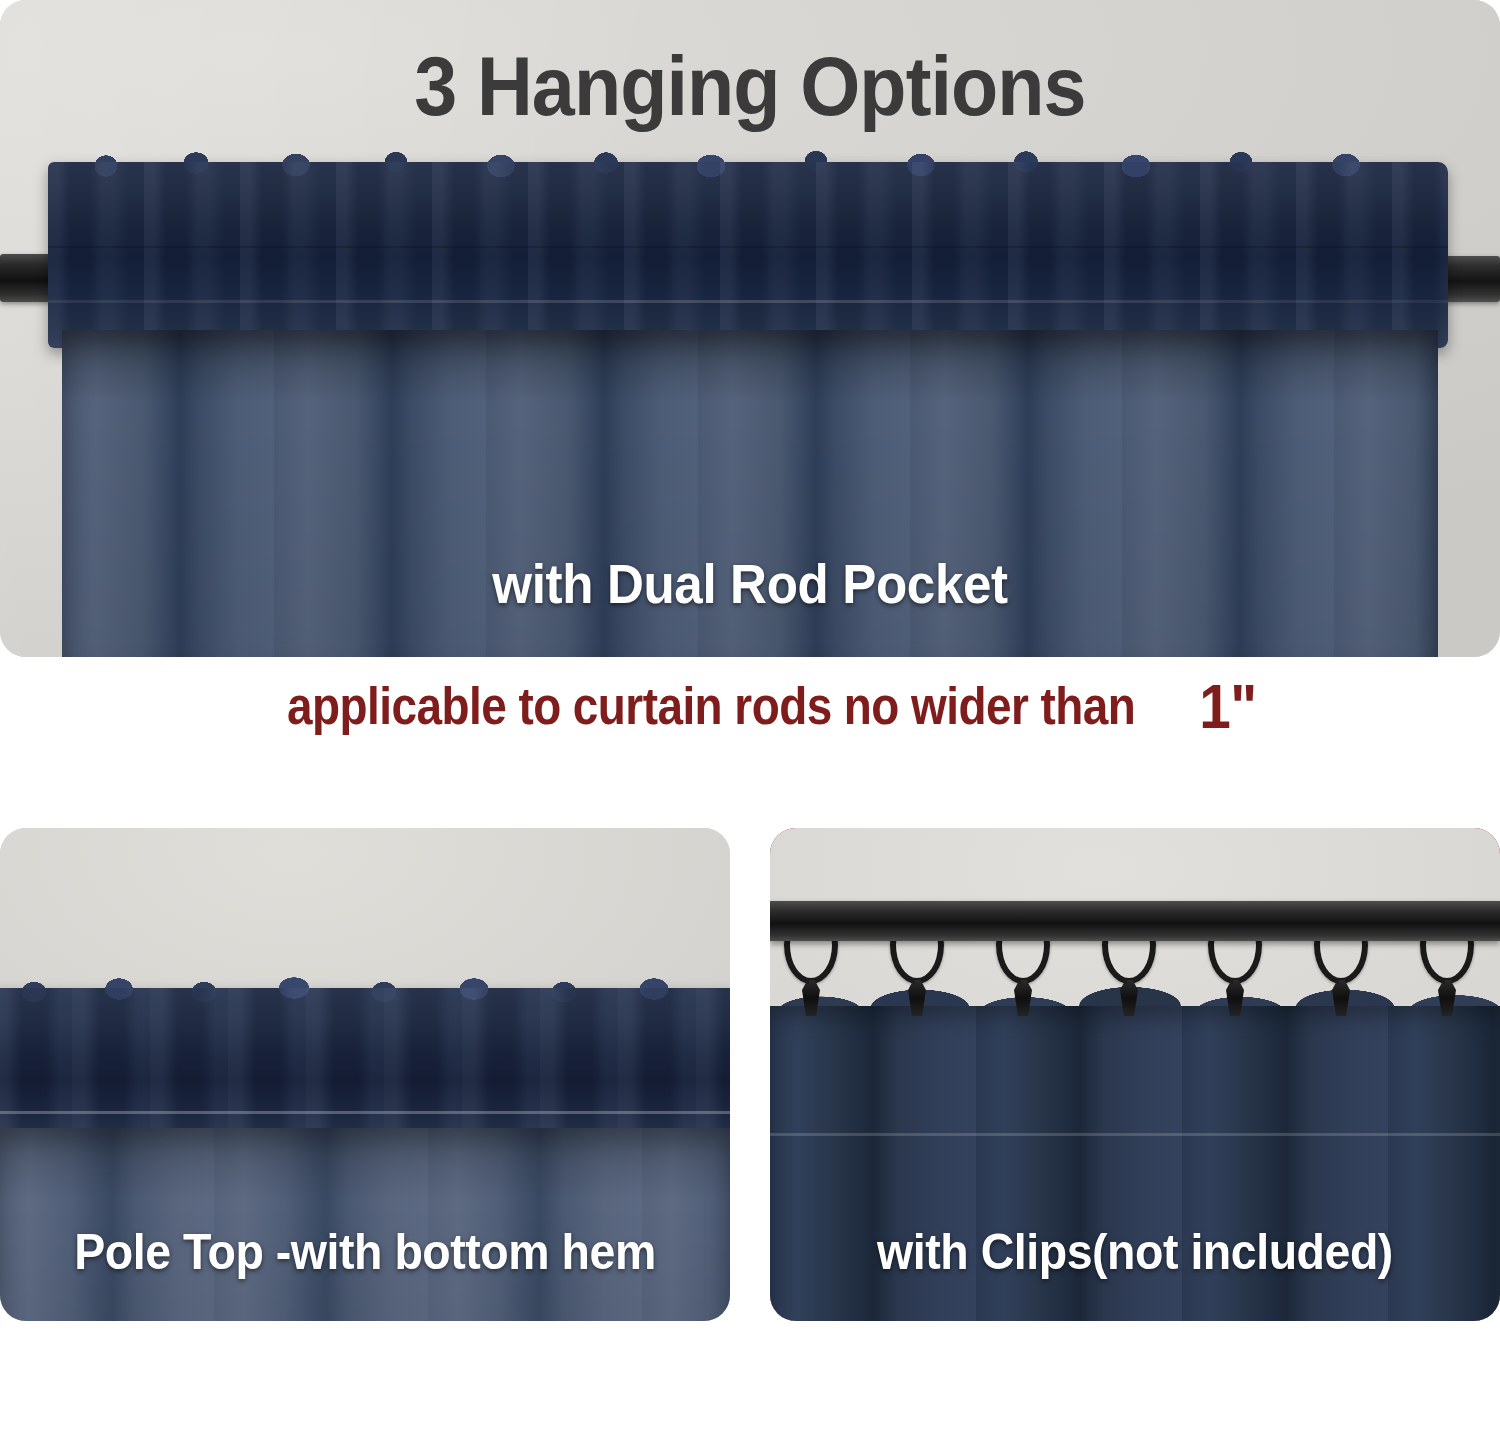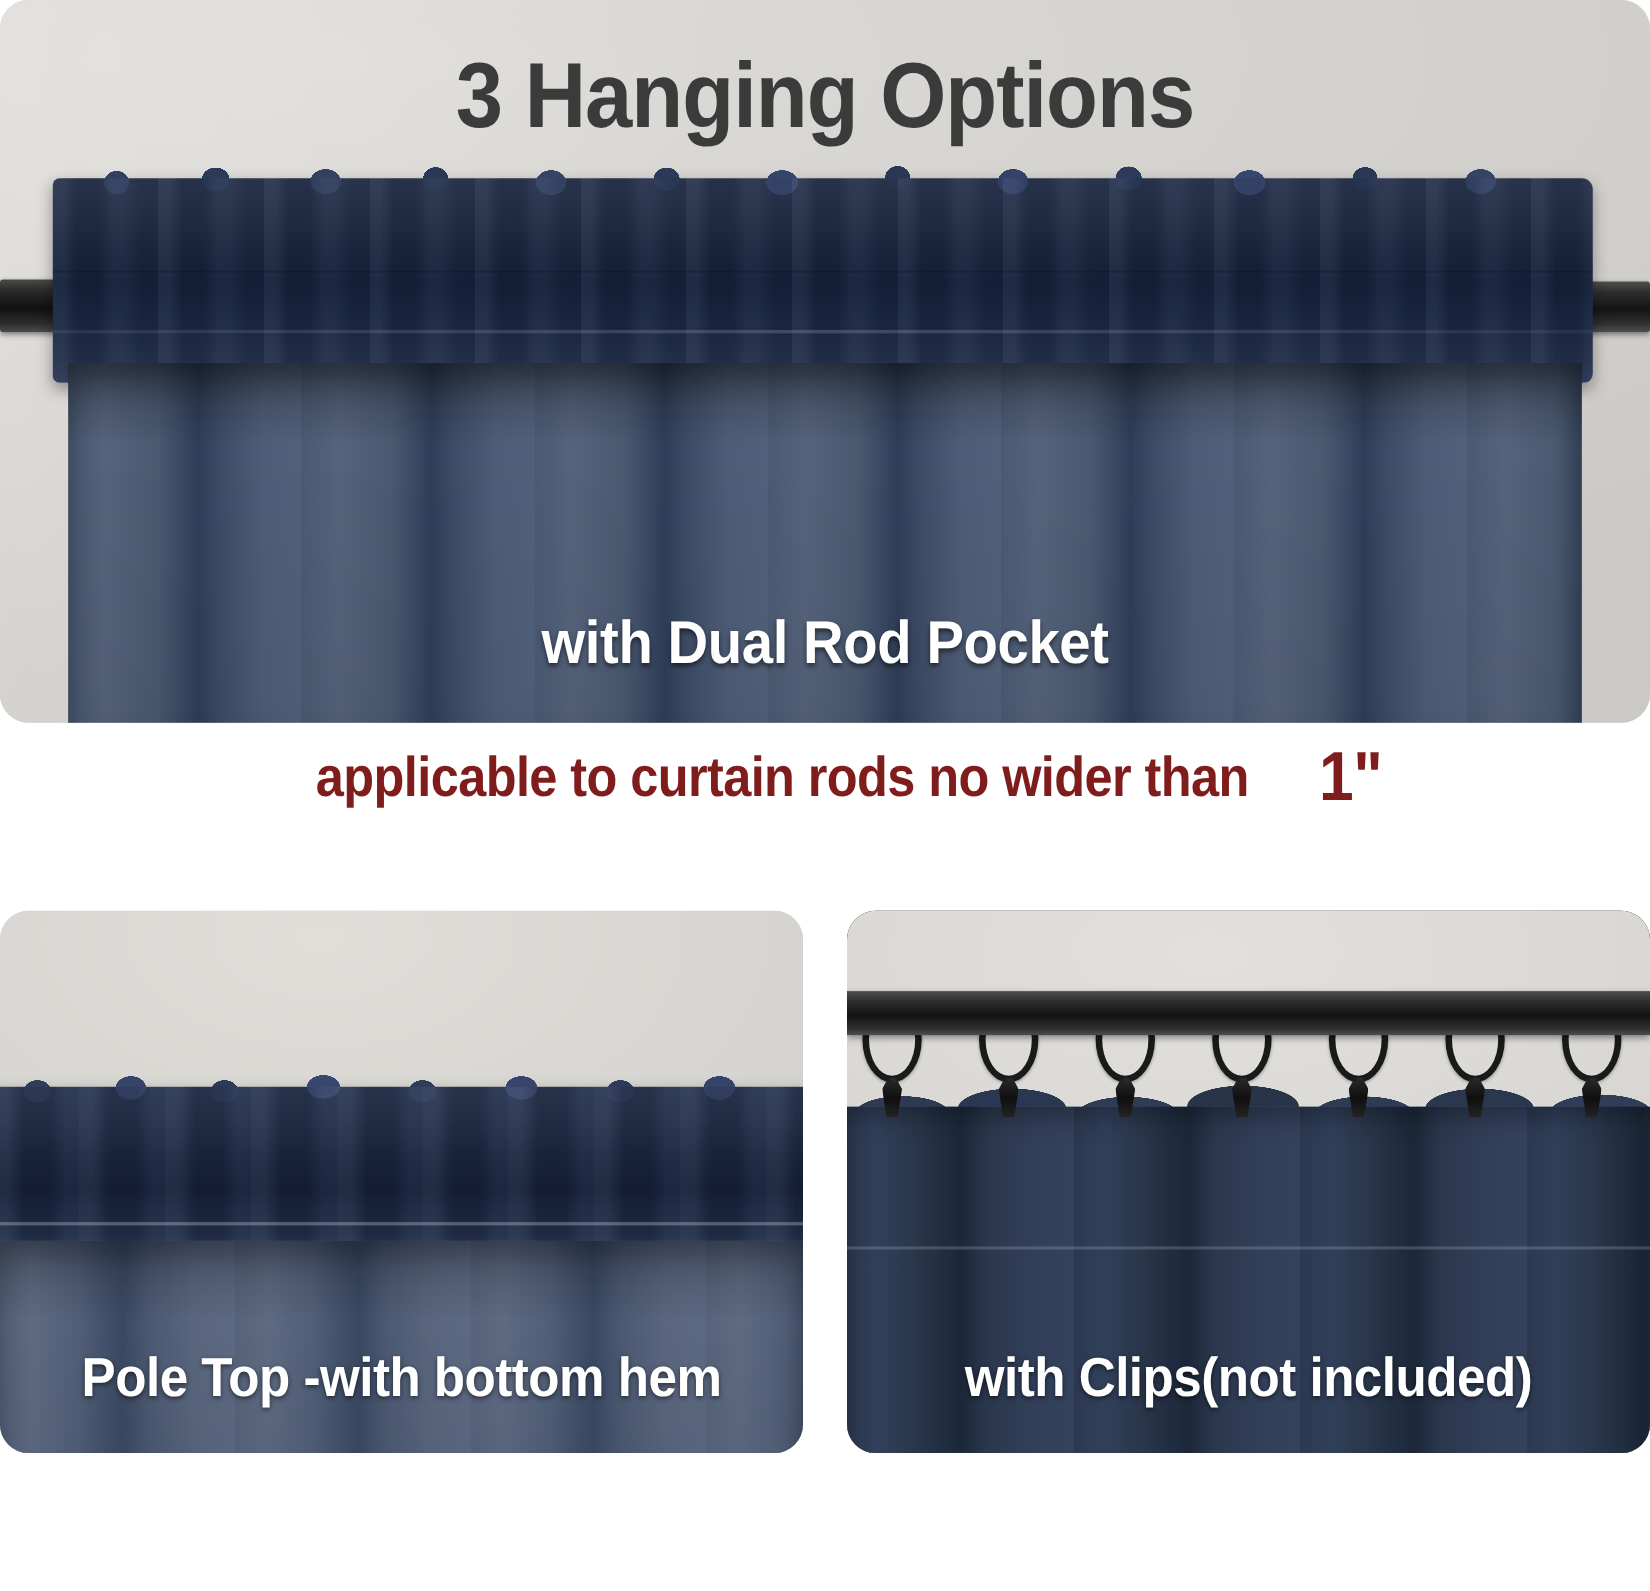--- a/index.html
+++ b/index.html
@@ -206,21 +206,21 @@
   
   .panel-bl, .panel-br {
     position:absolute;
     top:789px;
     width:730px; height:493px;
     border-radius:26px;
     overflow:hidden;
     margin-top:39px;
   }
   .panel-bl { left:0;   background:#d4d2ce; }
-  .panel-br { left:770px; background:#000000; }
+  .panel-br { left:770px; background:#7f1d1d; }
 
   
   .bl-wall{
     position:absolute; inset:0;
     background:radial-gradient(120% 100% at 40% 5%, #e0ded9 0%, #d5d3cf 55%, #c9c7c3 100%);
   }
   .bl-rod{
     position:absolute;
     right:0; top:233px;
     width:46px; height:38px;

